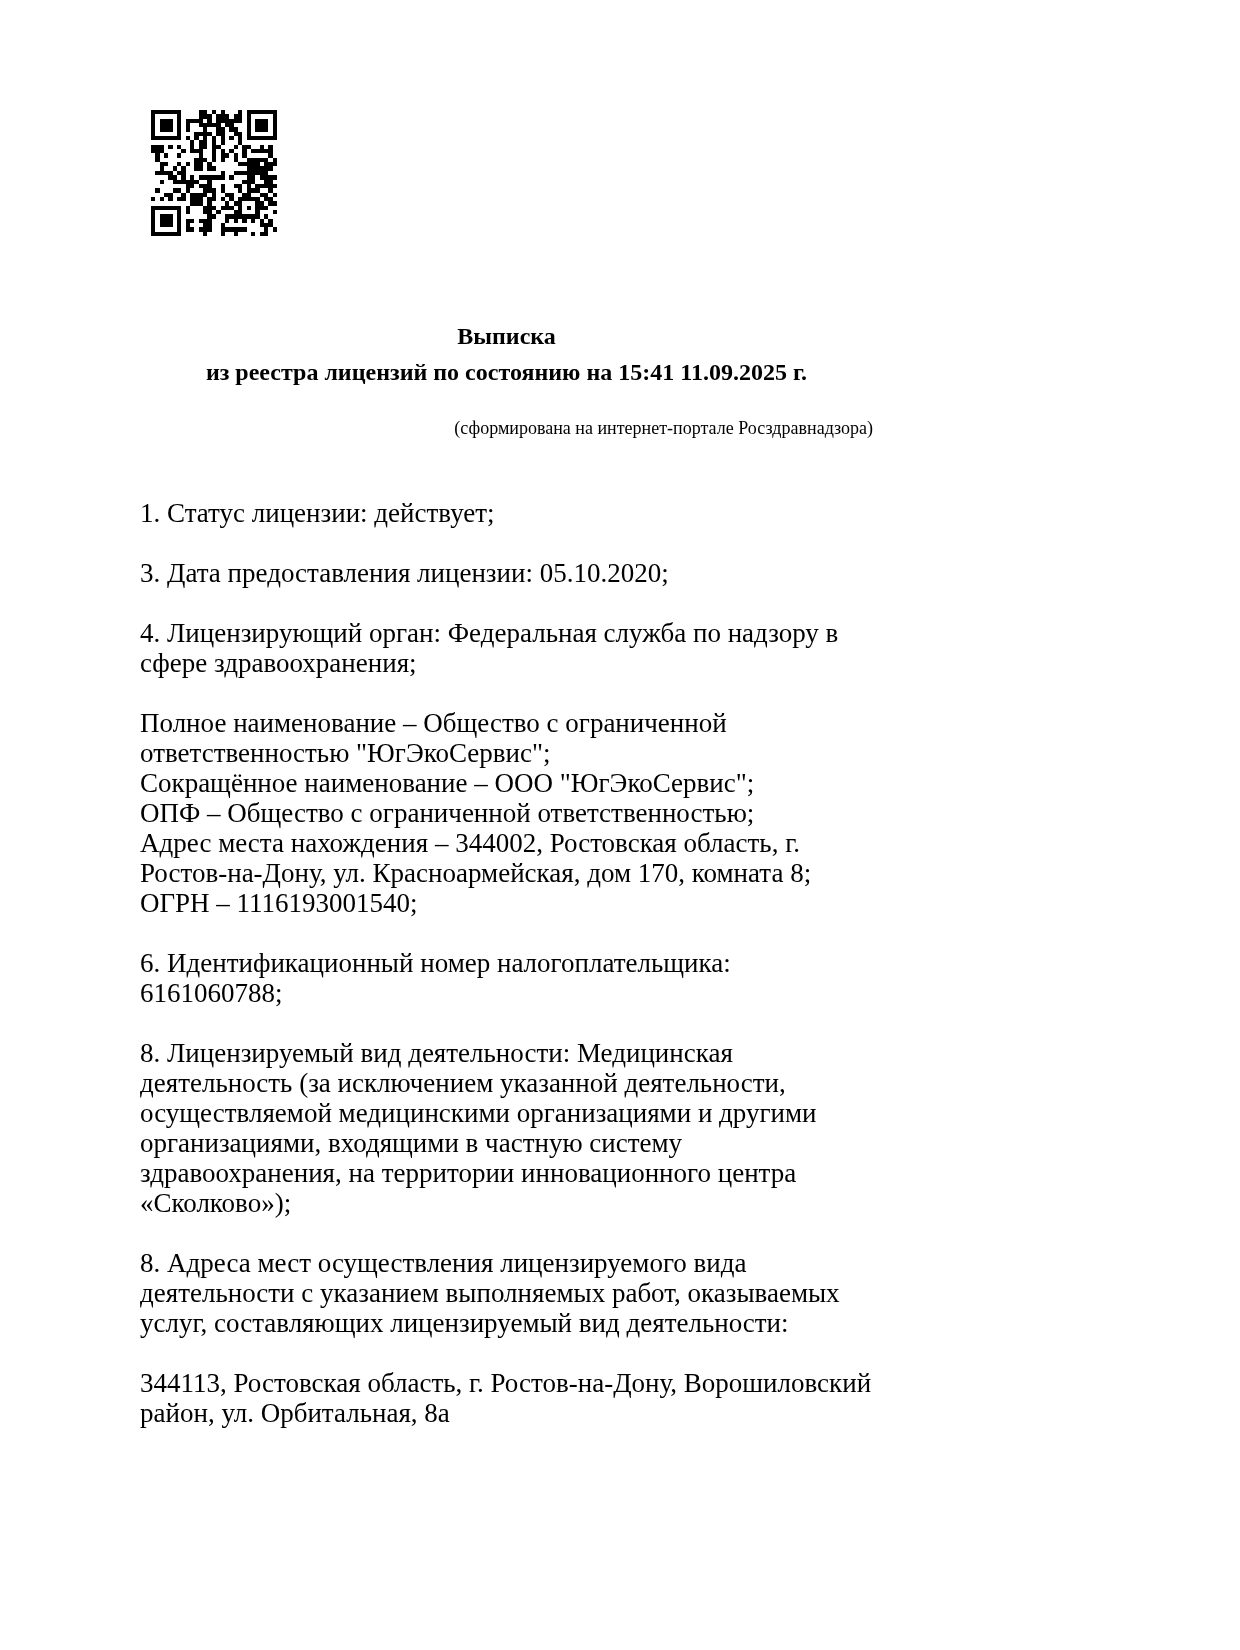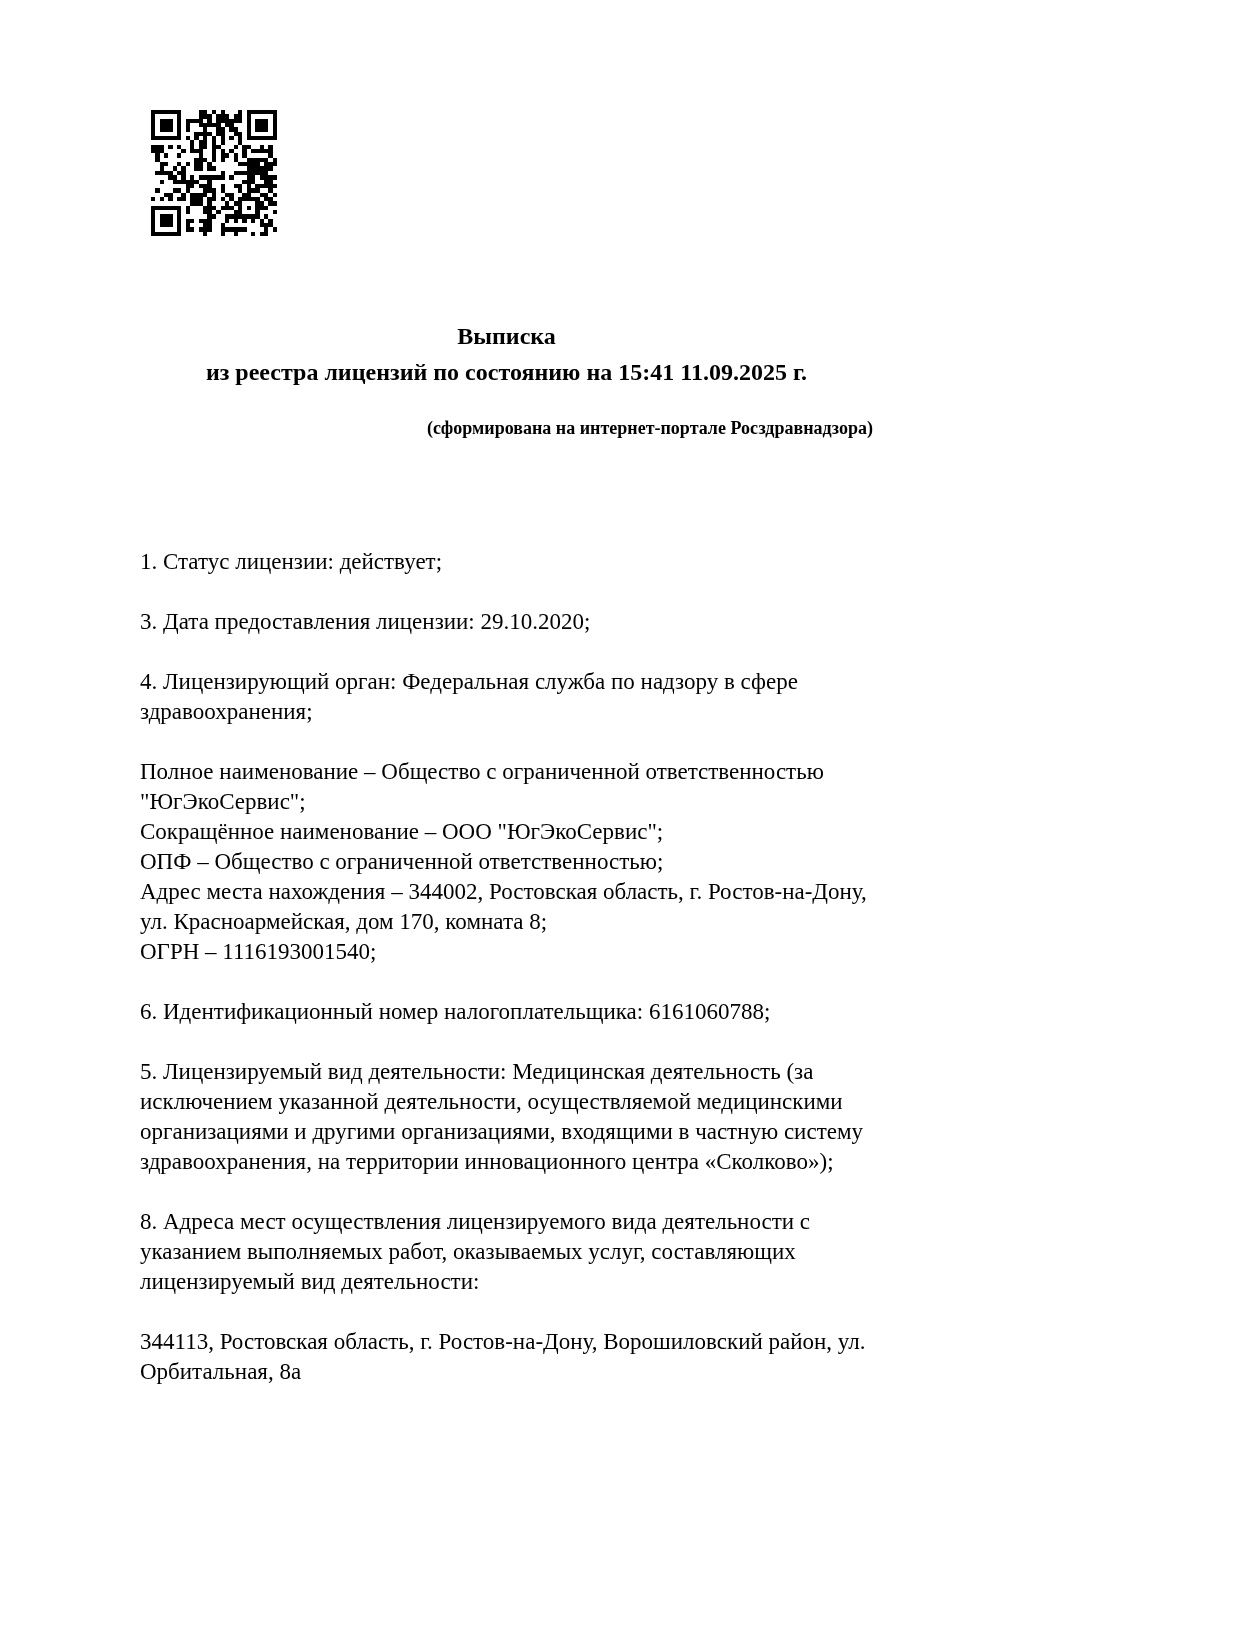--- a/index.html
+++ b/index.html
@@ -32,25 +32,24 @@
     text-align: center;
     font-weight: bold;
     font-size: 24px;
     line-height: 36px;
   }
   .subtitle {
     margin-top: 26px;
     text-align: right;
     font-size: 18px;
     line-height: 24px;
-    font-weight: bold;
   }
   .body {
-    margin-top: 107px;
-    font-size: 23px;
+    margin-top: 58px;
+    font-size: 27px;
     line-height: 30px;
   }
   .body p {
     margin: 0 0 30px 0;
   }
   .body p:last-child {
     margin-bottom: 0;
   }
   .block-line {
     
@@ -495,30 +494,30 @@
 
     <div class="title">
       <div>Выписка</div>
       <div>из реестра лицензий по состоянию на 15:41 11.09.2025 г.</div>
     </div>
 
     <div class="subtitle">(сформирована на интернет-портале Росздравнадзора)</div>
 
     <div class="body">
       <p>1. Статус лицензии: действует;</p>
-      <p>3. Дата предоставления лицензии: 29.10.2020;</p>
+      <p>3. Дата предоставления лицензии: 05.10.2020;</p>
       <p>4. Лицензирующий орган: Федеральная служба по надзору в сфере здравоохранения;</p>
       <p>
         </p>
         <div class="block-line">Полное наименование – Общество с ограниченной ответственностью "ЮгЭкоСервис";</div>
         <div class="block-line">Сокращённое наименование – ООО "ЮгЭкоСервис";</div>
         <div class="block-line">ОПФ – Общество с ограниченной ответственностью;</div>
         <div class="block-line">Адрес места нахождения – 344002, Ростовская область, г. Ростов-на-Дону, ул. Красноармейская, дом 170, комната 8;</div>
         <div class="block-line">ОГРН – 1116193001540;</div>
       <p></p>
       <p>6. Идентификационный номер налогоплательщика: 6161060788;</p>
-      <p>5. Лицензируемый вид деятельности: Медицинская деятельность (за исключением указанной деятельности, осуществляемой медицинскими организациями и другими организациями, входящими в частную систему здравоохранения, на территории инновационного центра «Сколково»);</p>
+      <p>8. Лицензируемый вид деятельности: Медицинская деятельность (за исключением указанной деятельности, осуществляемой медицинскими организациями и другими организациями, входящими в частную систему здравоохранения, на территории инновационного центра «Сколково»);</p>
       <p>8. Адреса мест осуществления лицензируемого вида деятельности с указанием выполняемых работ, оказываемых услуг, составляющих лицензируемый вид деятельности:</p>
       <p>344113, Ростовская область, г. Ростов-на-Дону, Ворошиловский район, ул. Орбитальная, 8а</p>
     </div>
 
   </div>
 </div>
 
 </body></html>

